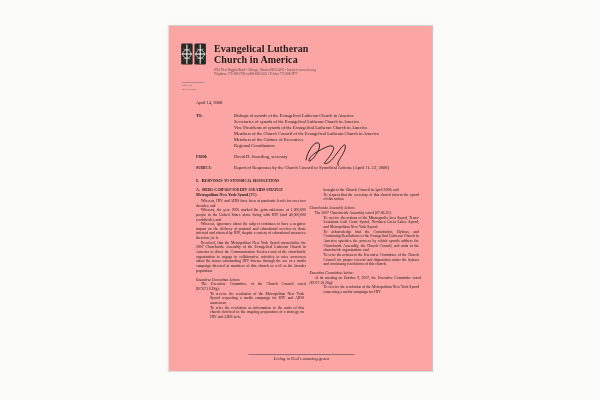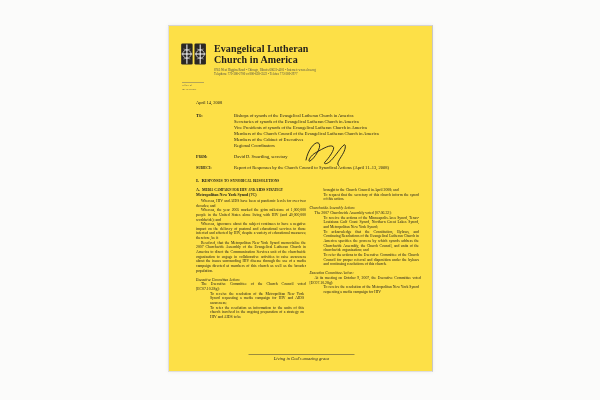--- a/index.html
+++ b/index.html
@@ -7,21 +7,21 @@
   body {
     background:#fbfbfa;
     font-family:"Liberation Serif", serif;
     color:#1d1b19;
     overflow:hidden;
     position:relative;
   }
   .sheet {
     position:absolute; left:168px; top:25px;
     width:265px; height:347px;
-    background:#fde047;
+    background:#fca5a5;
     border:1px solid #e0dedc;
     border-right-color:#c9c7c4;
     border-top-color:#d6d4d1;
     box-shadow:0 0 4px rgba(0,0,0,0.06);
     overflow:hidden;
   }
   .sheet-inner {
     width:530px; height:694px;
     transform:scale(0.5);
     transform-origin:top left;

